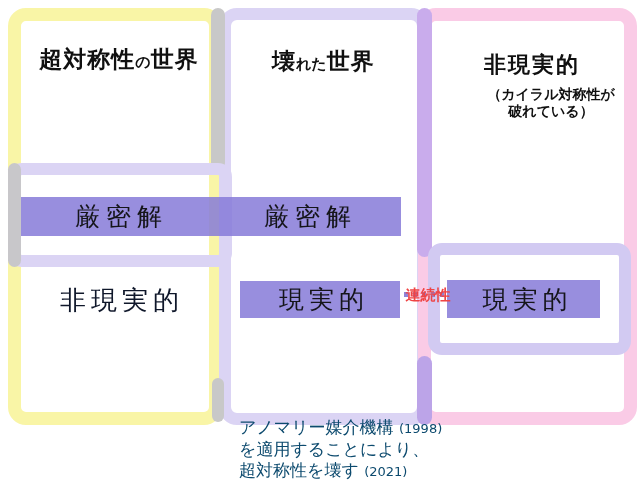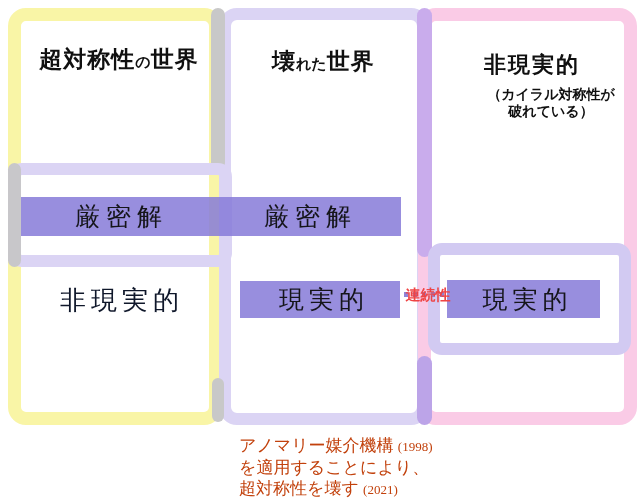--- a/index.html
+++ b/index.html
@@ -40,21 +40,21 @@
   #header-left{left:21px;top:44px;width:188px;text-align:center;}
   #header-mid {left:264px;top:46px;width:160px;text-align:left;line-height:31px;}
   #header-right{left:432px;top:50px;width:192px;text-align:center;}
   #header-right .main{font-size:22px;letter-spacing:2px;}
   #header-right .sub{font-size:14px;line-height:17px;margin-top:6px;letter-spacing:0px;margin-left:38px;}
   
   #continuity-dots{left:404px;top:292px;width:44px;height:5px;
      background:repeating-linear-gradient(90deg,#8F84D8 0 4px,transparent 4px 9px);}
   #continuity-label{left:397px;top:286px;width:54px;text-align:center;font-size:15px;font-weight:600;color:#ef4444;}
   
-  #caption{left:231px;top:435px;width:270px;font-size:17px;line-height:21px;color:#c2410c;font-weight:500;font-family:Liberation Serif, serif;}
+  #caption{left:231px;top:417px;width:270px;font-size:17px;line-height:21px;color:#0c4a6e;font-weight:500;}
   #caption .yr{font-size:13px;}
 </style>
 </head>
 <body>
 
 <div id="stage">
 
   <div class="abs frame" id="frame-left"></div>
   <div class="abs frame" id="frame-mid"></div>
   <div class="abs frame" id="frame-right"></div>

